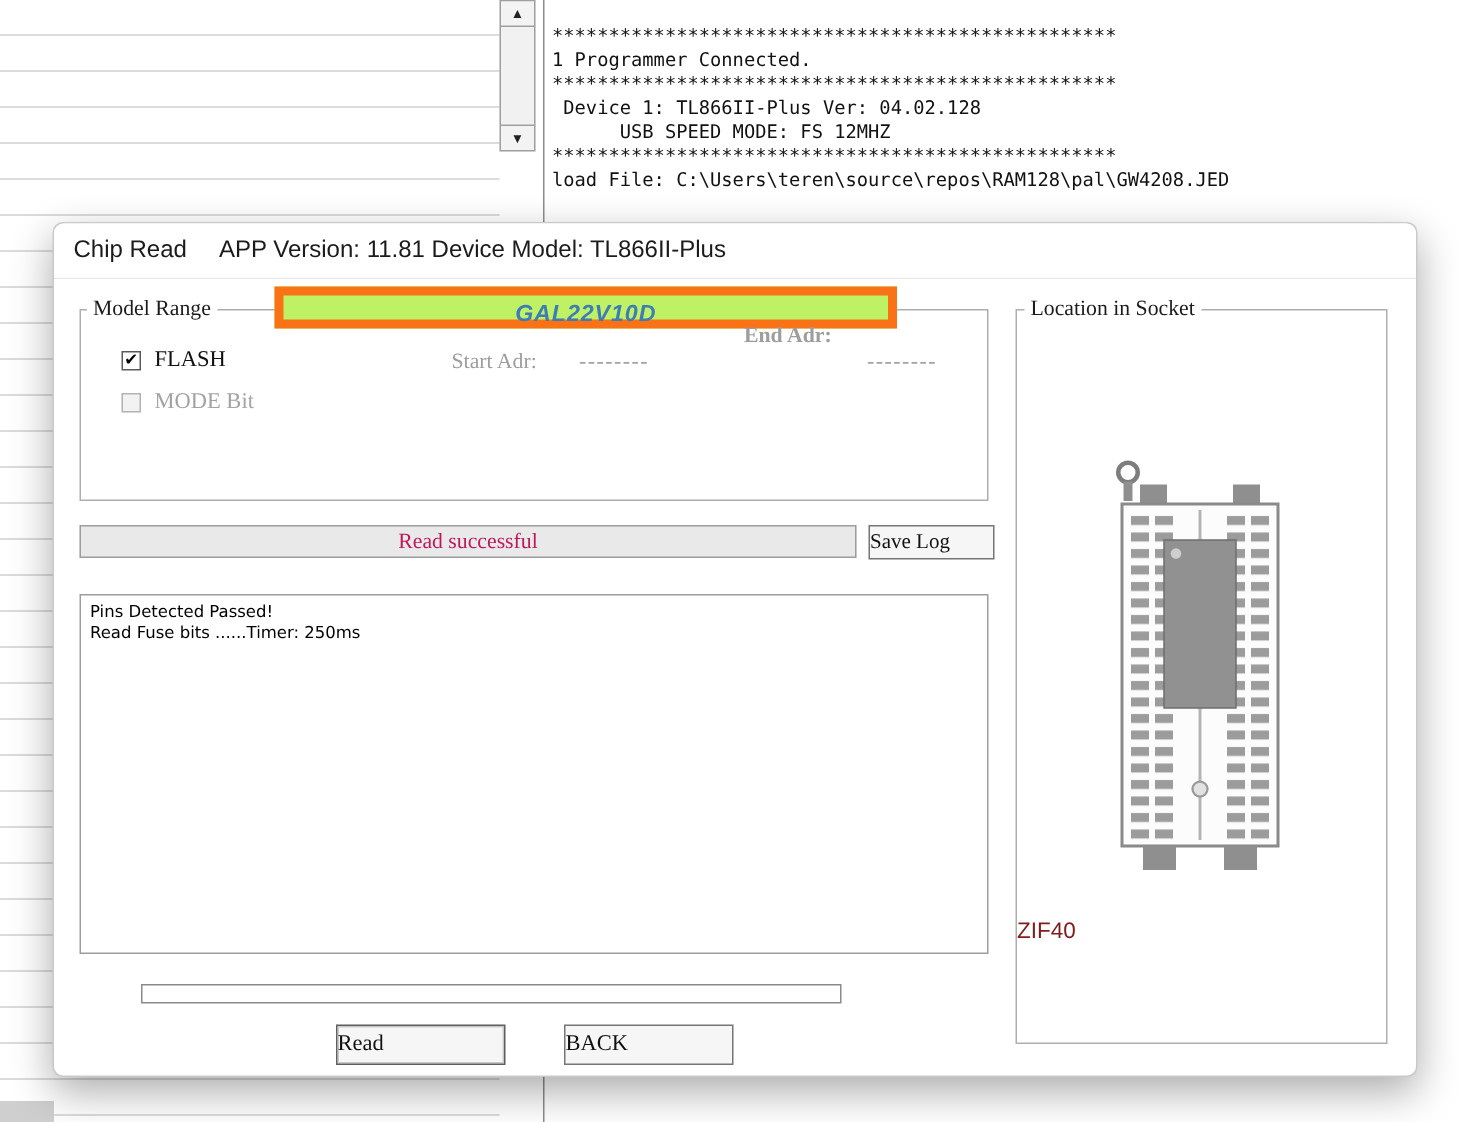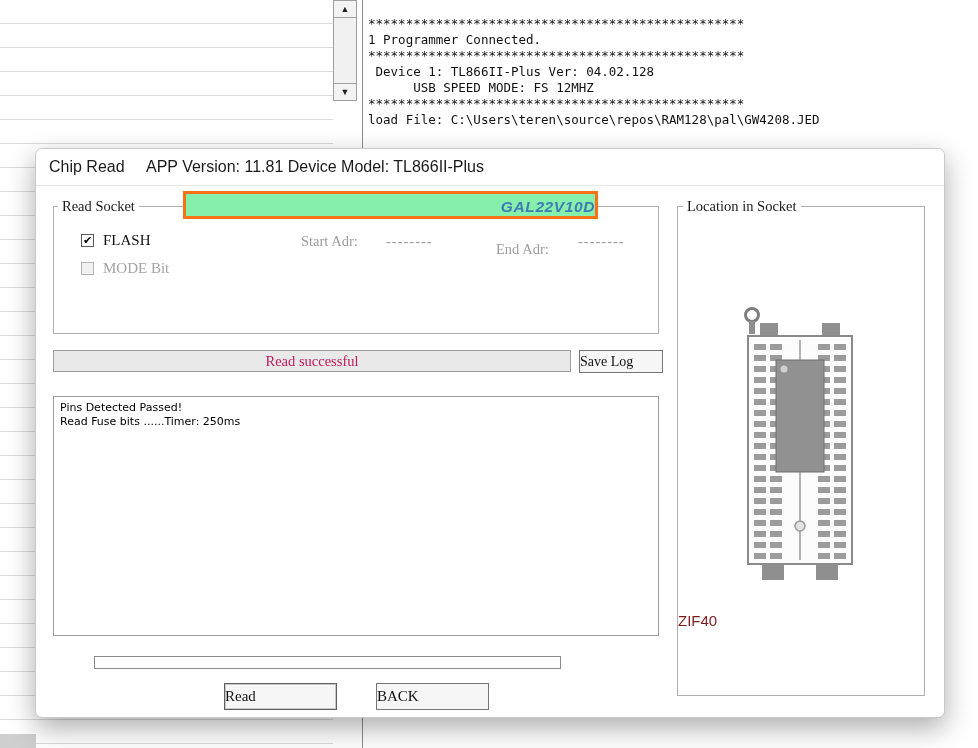--- a/index.html
+++ b/index.html
@@ -33,37 +33,37 @@
 
   .groupbox { position:absolute; border:1px solid #aeaeae; background:transparent; }
   #grp-read { left:17px; top:57px; width:606px; height:128px; }
   #grp-socket { left:641px; top:57px; width:248px; height:490px; }
   .group-label { position:absolute; background:#fff; padding:0 4px; z-index:4;
     font-family:"Liberation Serif",serif; font-size:14.5px; color:#1b1b1b; }
   #grp-read-label { left:22px; top:49px; }
   #grp-socket-label { left:647px; top:49px; }
 
   .chip-tab { position:absolute; left:147px; top:42px; width:415px; height:28px;
-    background:#86efac; border:3px solid #f97316; z-index:3;
-    text-align:right; line-height:26px; font-style:italic; font-weight:bold;
+    background:#bef264; border:6px solid #f97316; z-index:3;
+    text-align:center; line-height:26px; font-style:italic; font-weight:bold;
     font-size:15.5px; letter-spacing:0.6px; color:#3f7cb6; }
 
   .cb { position:absolute; width:13px; height:13px; background:#fff;
     border:1px solid #5a5a5a; font-size:11px; line-height:11px; text-align:center;
     color:#000; z-index:4; }
   #cb-flash { left:45px; top:85px; }
   #cb-lock  { left:45px; top:113px; border-color:#b3b3b3; background:#f2f2f2; }
   .cb-label { position:absolute; font-family:"Liberation Serif",serif; font-size:15px; color:#111; z-index:4; }
   #lbl-flash { left:67px; top:83px; }
   #lbl-lock  { left:67px; top:111px; color:#a3a3a3; }
 
   .adr-label { position:absolute; font-family:"Liberation Serif",serif; font-size:14.5px; color:#9d9d9d; z-index:4; }
   #lbl-start { left:265px; top:84px; }
   #val-start { left:350px; top:84px; letter-spacing:1px; }
-  #lbl-end   { left:460px; top:92px; }
+  #lbl-end   { left:460px; top:67px;font-weight:bold; }
   #val-end   { left:542px; top:84px; letter-spacing:1px; }
 
   .status-bar { position:absolute; left:17px; top:201px; width:518px; height:22px;
     background:#e9e9e9; border:1px solid #9d9d9d; text-align:center;
     font-family:"Liberation Serif",serif; font-size:14.5px; line-height:20px; color:#be185d; }
 
   .btn { position:absolute; background:#f6f6f6; border:1px solid #767676;
     font-family:"Liberation Serif",serif; color:#111; text-align:left; cursor:default; }
   #btn-savelog { left:543px; top:201px; width:84px;  height:23px; font-size:14px; }
   #btn-read    { left:188px; top:534px; width:113px; height:27px; font-size:15px;
@@ -101,21 +101,21 @@
 
   <div class="dialog">
     <div class="dlg-titlebar">
       <span class="dlg-title">Chip Read</span>
       <span class="dlg-subtitle">APP Version: 11.81 Device Model: TL866II-Plus</span>
     </div>
 
     <div class="chip-tab">GAL22V10D</div>
 
     <div class="groupbox" id="grp-read"></div>
-    <span class="group-label" id="grp-read-label">Read Socket</span>
+    <span class="group-label" id="grp-read-label">Model Range</span>
 
     <span class="cb" id="cb-flash">✔</span>
     <span class="cb-label" id="lbl-flash">FLASH</span>
 
     <span class="cb" id="cb-lock"></span>
     <span class="cb-label" id="lbl-lock">MODE Bit</span>
 
     <span class="adr-label" id="lbl-start">Start Adr:</span>
     <span class="adr-label" id="val-start">--------</span>
     <span class="adr-label" id="lbl-end">End Adr:</span>

